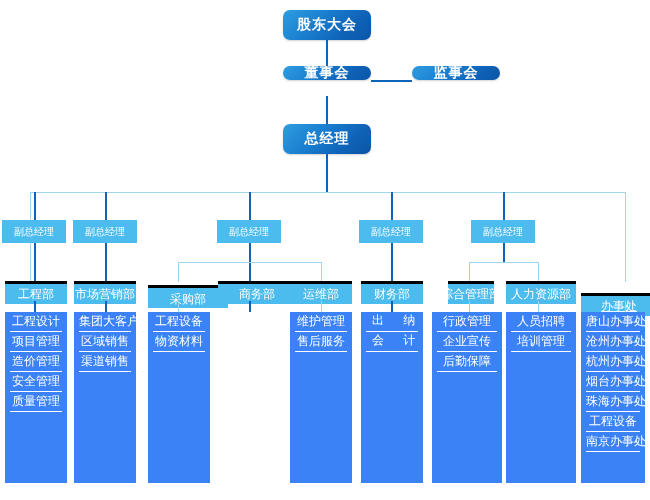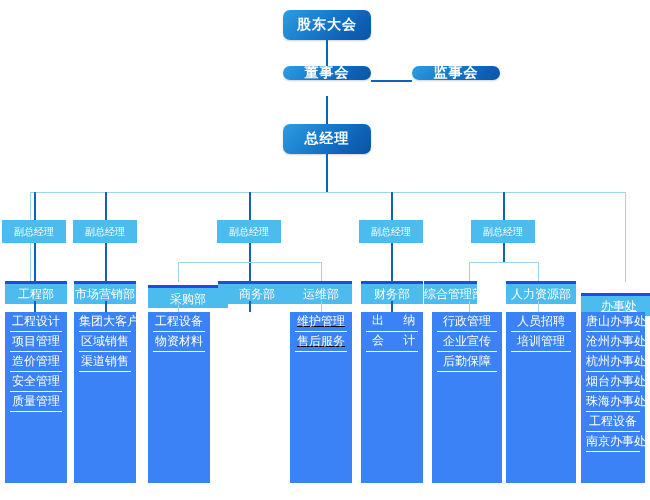--- a/index.html
+++ b/index.html
@@ -32,21 +32,21 @@
     color:#ffffff;
     font-size:10px;
     display:flex;align-items:center;justify-content:center;
     white-space:nowrap;
   }
 
   
   .deptbox{
     position:absolute;
     background:#4cbcee;
-    border-top:3px solid #1d4ed8;
+    border-top:3px solid #000000;
     color:#ffffff;
     font-size:12px;
     display:flex;align-items:center;justify-content:center;
     white-space:nowrap;
   }
 
   
   .panel{
     position:absolute;
     background:#3b82f6;
@@ -154,21 +154,21 @@
   </div>
   <div class="deptbox" style="left:218px;top:281px;width:78px;height:20px;">
     <span>商务部</span>
   </div>
   <div class="deptbox" style="left:290px;top:281px;width:62px;height:20px;">
     <span>运维部</span>
   </div>
   <div class="deptbox" style="left:361px;top:281px;width:62px;height:20px;">
     <span>财务部</span>
   </div>
-  <div class="deptbox" style="left:424px;top:281px;width:46px;height:20px;padding-left:7px;">
+  <div class="deptbox" style="left:448px;top:281px;width:46px;height:20px;">
     <span>综合管理部</span>
   </div>
   <div class="deptbox" style="left:506px;top:281px;width:70px;height:20px;">
     <span>人力资源部</span>
   </div>
   <div class="deptbox" style="left:581px;top:293px;width:76px;height:20px;text-decoration:underline;">
     <span>办事处</span>
   </div>
 
   <div class="ln v" style="left:34px;top:301px;height:11px;"></div>
@@ -190,21 +190,21 @@
     </div>
   <div class="panel" style="left:74px;top:312px;width:62px;height:171px;">
       <div class="item">集团大客户</div>
       <div class="item">区域销售</div>
       <div class="item">渠道销售</div>
     </div>
   <div class="panel" style="left:148px;top:312px;width:62px;height:171px;">
       <div class="item">工程设备</div>
       <div class="item">物资材料</div>
     </div>
-  <div class="panel" style="left:290px;top:312px;width:62px;height:171px;text-decoration:underline;">
+  <div class="panel" style="left:290px;top:312px;width:62px;height:171px;">
       <div class="item">维护管理</div>
       <div class="item">售后服务</div>
     </div>
   <div class="panel" style="left:361px;top:312px;width:62px;height:171px;">
       <div class="item wide">出  纳</div>
       <div class="item wide">会  计</div>
     </div>
   <div class="panel" style="left:432px;top:312px;width:70px;height:171px;">
       <div class="item">行政管理</div>
       <div class="item">企业宣传</div>

